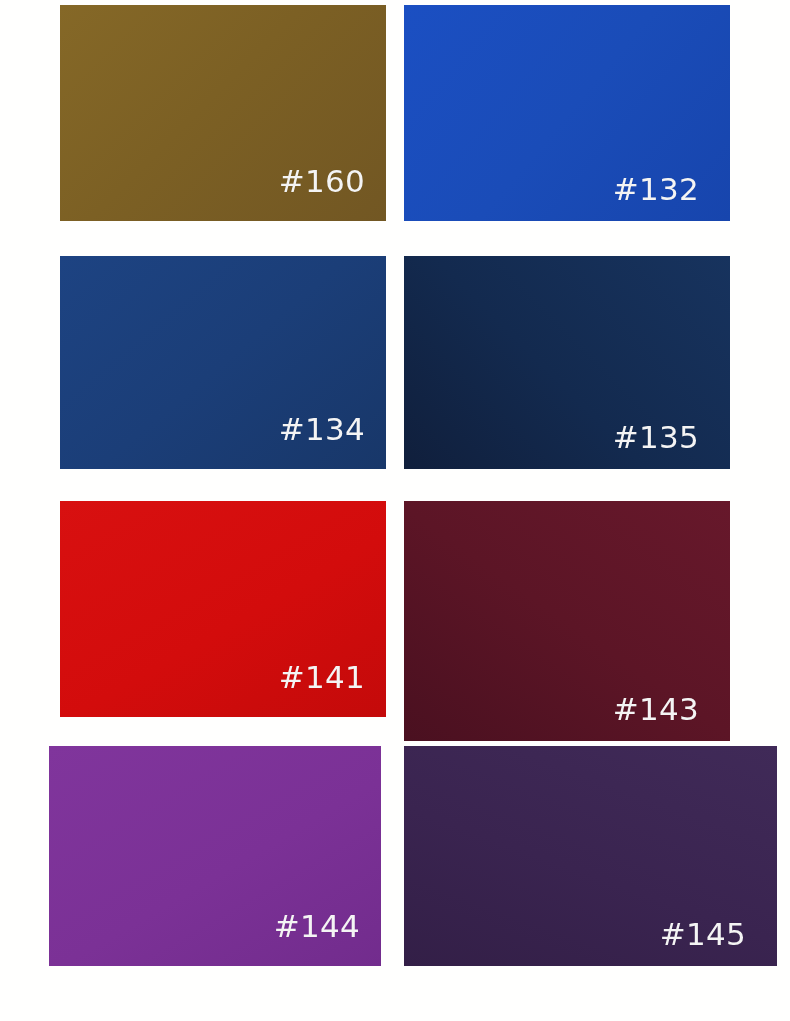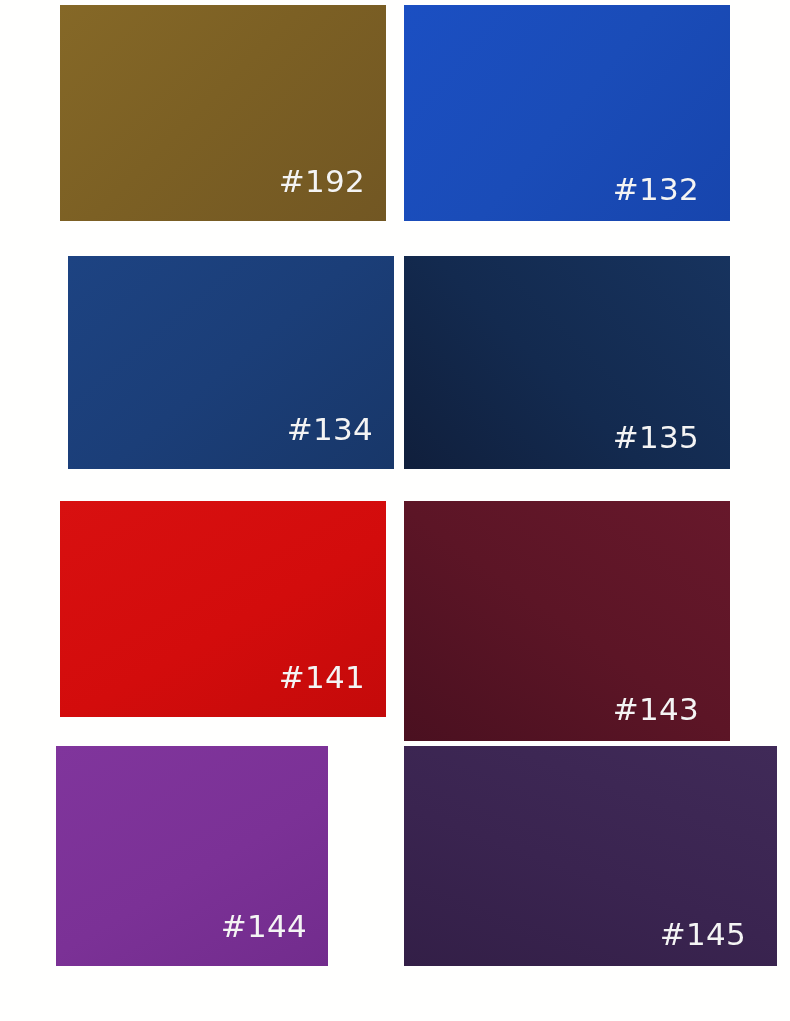--- a/index.html
+++ b/index.html
@@ -52,43 +52,43 @@
     right: 31px;
     bottom: 16px;
   }
 </style>
 </head>
 <body>
 
 <div id="swatch-grid">
     <div class="swatch col-left" style="left: 60px; top: 5px; width: 326px; height: 216px; background: linear-gradient(135deg, rgb(133, 104, 39) 0%, rgb(124, 96, 36) 45%, rgb(114, 87, 35) 100%);">
       <div class="swatch-tint"></div>
-      <span class="swatch-label" style="color: rgb(244, 244, 244);">#192</span>
+      <span class="swatch-label" style="color: rgb(244, 244, 244);">#160</span>
     </div>
     <div class="swatch col-right" style="left: 404px; top: 5px; width: 326px; height: 216px; background: linear-gradient(130deg, rgb(27, 79, 194) 0%, rgb(26, 76, 184) 50%, rgb(23, 69, 173) 100%);">
       <div class="swatch-tint"></div>
       <span class="swatch-label" style="color: rgb(244, 244, 244);">#132</span>
     </div>
-    <div class="swatch col-left" style="left: 60px; top: 256px; width: 326px; height: 213px; background: linear-gradient(140deg, rgb(29, 67, 130) 0%, rgb(27, 62, 120) 50%, rgb(24, 55, 105) 100%); margin-left: 8px;">
+    <div class="swatch col-left" style="left: 60px; top: 256px; width: 326px; height: 213px; background: linear-gradient(140deg, rgb(29, 67, 130) 0%, rgb(27, 62, 120) 50%, rgb(24, 55, 105) 100%);">
       <div class="swatch-tint"></div>
       <span class="swatch-label" style="color: rgb(244, 244, 244);">#134</span>
     </div>
     <div class="swatch col-right" style="left: 404px; top: 256px; width: 326px; height: 213px; background: linear-gradient(225deg, rgb(23, 51, 94) 0%, rgb(19, 42, 79) 55%, rgb(16, 31, 60) 100%);">
       <div class="swatch-tint"></div>
       <span class="swatch-label" style="color: rgb(244, 244, 244);">#135</span>
     </div>
     <div class="swatch col-left" style="left: 60px; top: 501px; width: 326px; height: 216px; background: linear-gradient(150deg, rgb(216, 16, 16) 0%, rgb(211, 12, 12) 55%, rgb(196, 10, 10) 100%);">
       <div class="swatch-tint"></div>
       <span class="swatch-label" style="color: rgb(244, 244, 244);">#141</span>
     </div>
     <div class="swatch col-right" style="left: 404px; top: 501px; width: 326px; height: 240px; background: linear-gradient(215deg, rgb(103, 24, 43) 0%, rgb(92, 21, 38) 50%, rgb(74, 16, 32) 100%);">
       <div class="swatch-tint"></div>
       <span class="swatch-label" style="color: rgb(244, 244, 244);">#143</span>
     </div>
-    <div class="swatch col-left" style="left: 56px; top: 746px; width: 272px; height: 220px; background: linear-gradient(150deg, rgb(128, 53, 156) 0%, rgb(123, 49, 150) 55%, rgb(114, 44, 141) 100%);">
+    <div class="swatch col-left" style="left: 49px; top: 746px; width: 332px; height: 220px; background: linear-gradient(150deg, rgb(128, 53, 156) 0%, rgb(123, 49, 150) 55%, rgb(114, 44, 141) 100%);">
       <div class="swatch-tint"></div>
       <span class="swatch-label" style="color: rgb(244, 244, 244);">#144</span>
     </div>
     <div class="swatch col-right" style="left: 404px; top: 746px; width: 373px; height: 220px; background: linear-gradient(200deg, rgb(64, 42, 88) 0%, rgb(58, 36, 80) 55%, rgb(51, 31, 71) 100%);">
       <div class="swatch-tint"></div>
       <span class="swatch-label" style="color: rgb(244, 244, 244);">#145</span>
     </div>
   </div>
 
 </body></html>

